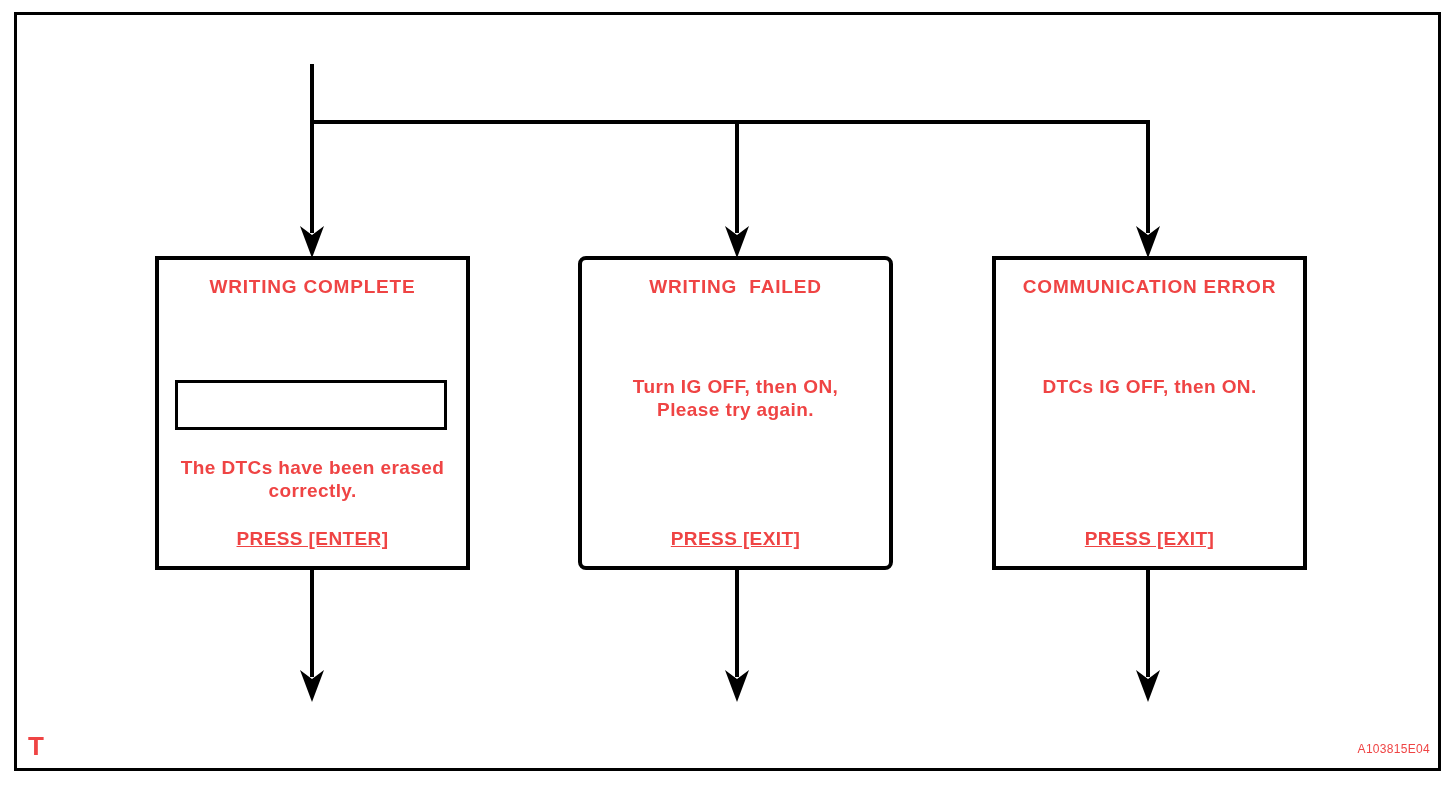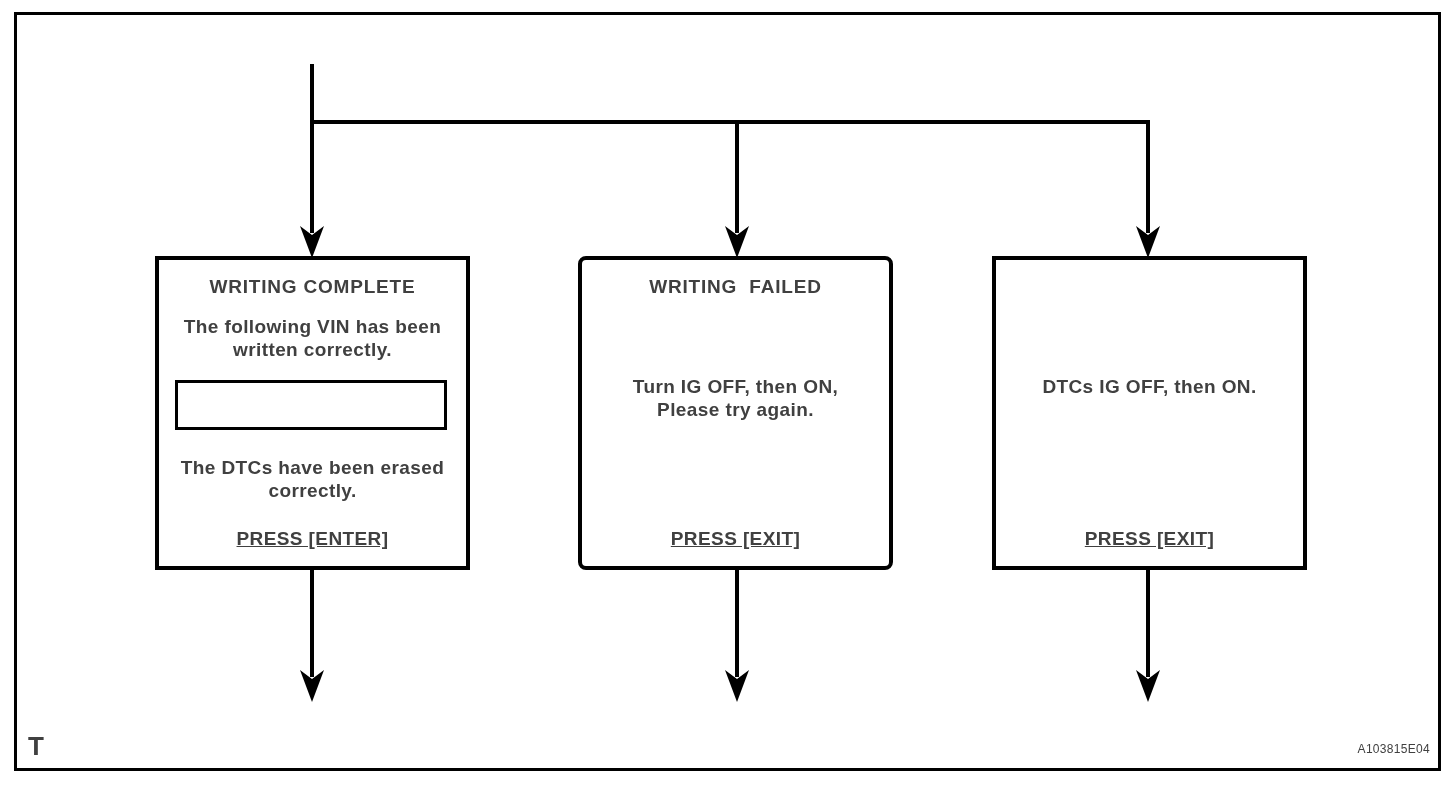--- a/index.html
+++ b/index.html
@@ -7,21 +7,21 @@
     padding: 0;
     background: #ffffff;
     font-family: "Liberation Sans", "DejaVu Sans", sans-serif;
   }
   .canvas {
     position: relative;
     width: 1456px;
     height: 786px;
     background: #ffffff;
     overflow: hidden;
-    color: #404040;
+    color: #ef4444;
   }
   .frame {
     position: absolute;
     left: 14px;
     top: 12px;
     width: 1421px;
     height: 753px;
     border: 3px solid #000000;
   }
   .connectors {
@@ -108,36 +108,35 @@
     <line x1="312" y1="570" x2="312" y2="677" stroke="#000" stroke-width="4"></line>
     <path fill="#000" d="M312 702 L300 670 L312 679 L324 670 Z"></path>
     <line x1="737" y1="570" x2="737" y2="677" stroke="#000" stroke-width="4"></line>
     <path fill="#000" d="M737 702 L725 670 L737 679 L749 670 Z"></path>
     <line x1="1148" y1="570" x2="1148" y2="677" stroke="#000" stroke-width="4"></line>
     <path fill="#000" d="M1148 702 L1136 670 L1148 679 L1160 670 Z"></path>
   </svg>
 
   <div class="screen-box box-1">
     <div class="screen-text screen-title">WRITING COMPLETE</div>
-    <div class="screen-text msg-top">The following VIN has been
-written correctly.</div>
     <div class="vin-field"></div>
     <div class="screen-text msg-bottom">The DTCs have been erased
 correctly.</div>
     <div class="screen-text press-prompt">PRESS [ENTER]</div>
   </div>
 
   <div class="screen-box box-2">
     <div class="screen-text screen-title">WRITING  FAILED</div>
     <div class="screen-text msg-mid">Turn IG OFF, then ON,
 Please try again.</div>
     <div class="screen-text press-prompt">PRESS [EXIT]</div>
   </div>
 
   <div class="screen-box box-3">
+    <div class="screen-text screen-title">COMMUNICATION ERROR</div>
     <div class="screen-text msg-mid">DTCs IG OFF, then ON.</div>
     <div class="screen-text press-prompt">PRESS [EXIT]</div>
   </div>
 
   <div class="page-marker">T</div>
   <div class="figure-code">A103815E04</div>
 
 </div>
 
 </body></html>

